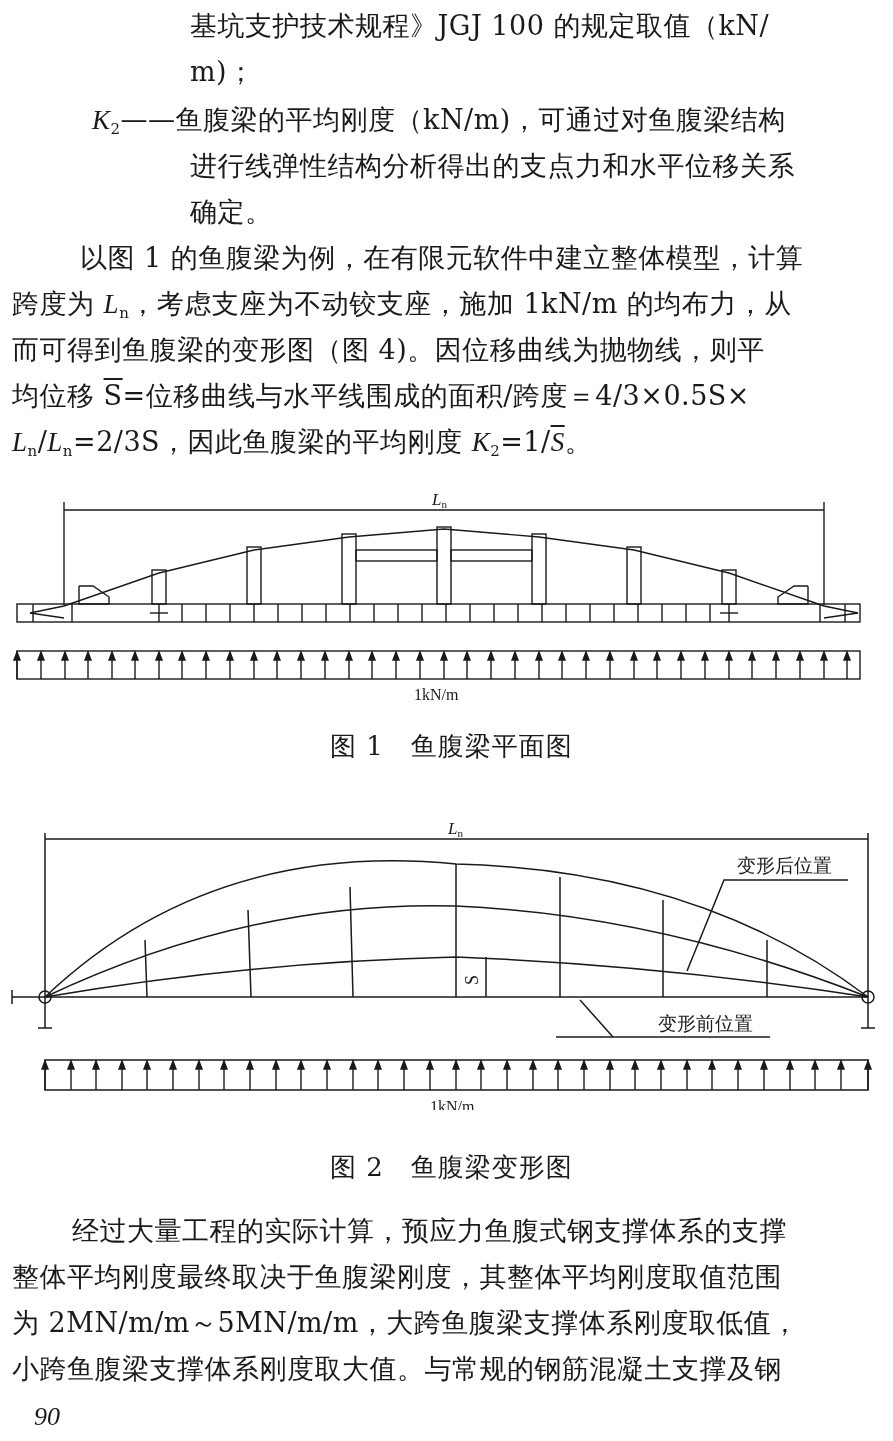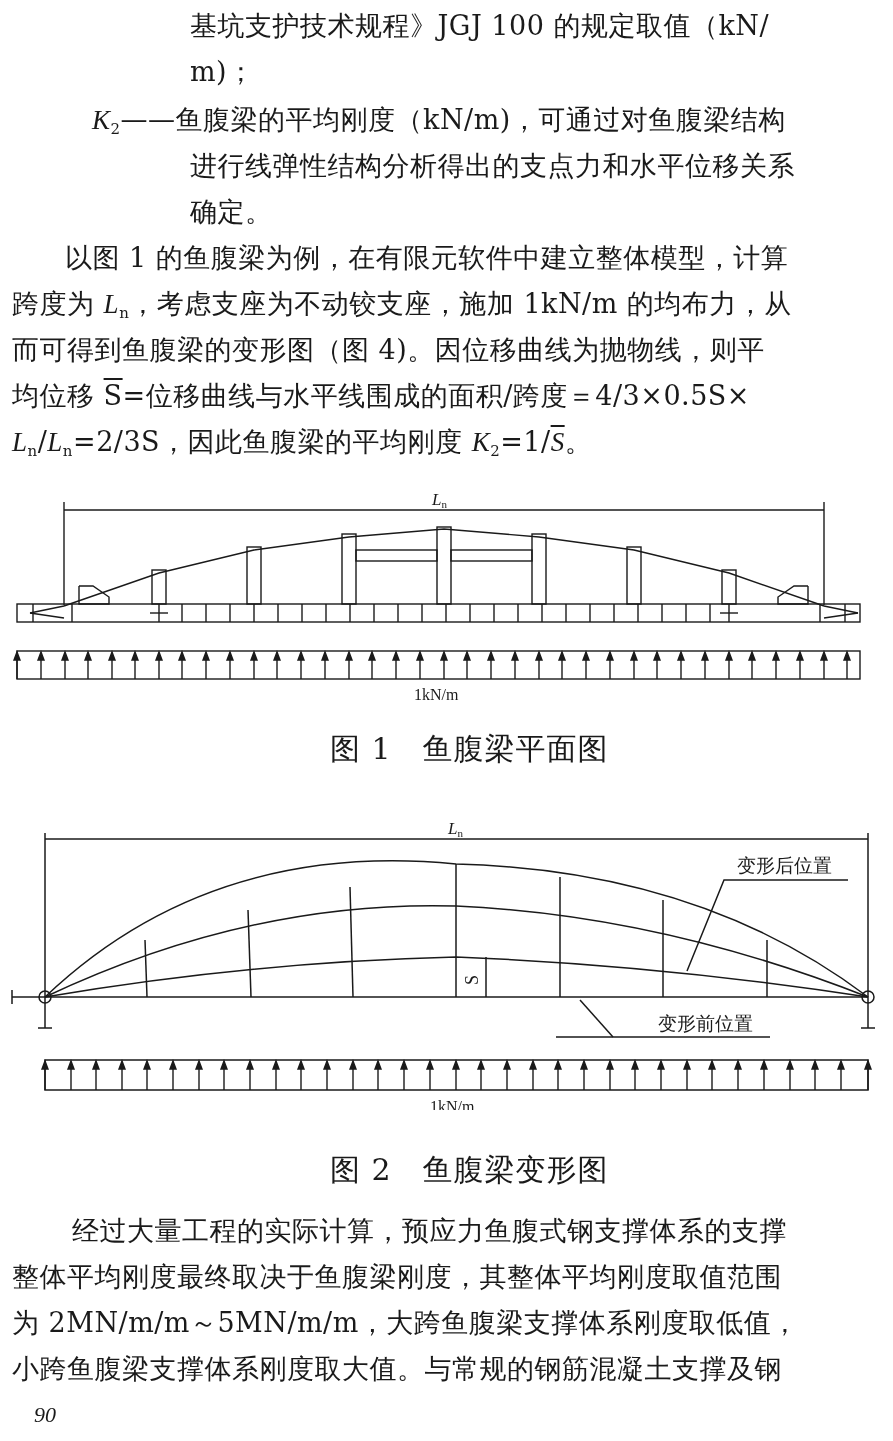--- a/index.html
+++ b/index.html
@@ -8,40 +8,40 @@
     font-family: "DejaVu Serif", "Liberation Serif", serif;
     color: #1a1a1a;
   }
   .line {
     position: absolute; font-size: 27px; line-height: 36px;
     white-space: nowrap; letter-spacing: 0.5px;
   }
   .it { font-style: italic; font-family: "Liberation Serif", serif; }
   .sub { font-size: 15px; vertical-align: -5px; font-style: normal; }
   .ovl { text-decoration: overline; }
-  .caption { position: absolute; font-size: 30px; white-space: nowrap; letter-spacing: 1px; }
+  .caption { position: absolute; font-size: 26px; white-space: nowrap; letter-spacing: 1px; }
   .figure { position: absolute; }
   .pageno {
-    position: absolute; left: 34px; top: 1402px; font-size: 22px;
+    position: absolute; left: 34px; top: 1402px; font-size: 26px;
     font-style: italic; font-family: "Liberation Serif", serif;
   }
   svg text { font-family: "Liberation Serif", serif; fill: #1a1a1a; }
 </style>
 </head>
 <body>
 
 <div class="line" style="left:190px;top:8px;">基坑支护技术规程》JGJ 100 的规定取值（kN/</div>
 <div class="line" style="left:190px;top:54px;">m)；</div>
 <div class="line" style="left:92px;top:102px;">
   <span class="it">K</span><span class="sub">2</span><span>——</span><span>鱼腹梁的平均刚度（kN/m)，可通过对鱼腹梁结构</span>
 </div>
 <div class="line" style="left:190px;top:148px;">进行线弹性结构分析得出的支点力和水平位移关系</div>
 <div class="line" style="left:190px;top:194px;text-align:right;">确定。</div>
 
-<div class="line" style="left:65px;top:240px;text-align:center;">以图 1 的鱼腹梁为例，在有限元软件中建立整体模型，计算</div>
+<div class="line" style="left:80px;top:240px;text-align:center;">以图 1 的鱼腹梁为例，在有限元软件中建立整体模型，计算</div>
 <div class="line" style="left:12px;top:286px;text-align:center;">
   <span>跨度为 </span><span class="it">L</span><span class="sub">n</span><span>，考虑支座为不动铰支座，施加 1kN/m 的均布力，从</span>
 </div>
 <div class="line" style="left:12px;top:332px;">而可得到鱼腹梁的变形图（图 4)。因位移曲线为抛物线，则平</div>
 <div class="line" style="left:12px;top:378px;">
   <span>均位移 </span><span class="ovl">S</span><span>=位移曲线与水平线围成的面积/跨度＝4/3×0.5S×</span>
 </div>
 <div class="line" style="left:12px;top:424px;">
   <span class="it">L</span><span class="sub">n</span><span>/</span><span class="it">L</span><span class="sub">n</span><span>=2/3S，因此鱼腹梁的平均刚度 </span><span class="it">K</span><span class="sub">2</span><span>=1/</span><span class="it ovl">S</span><span>。</span>
 </div>

